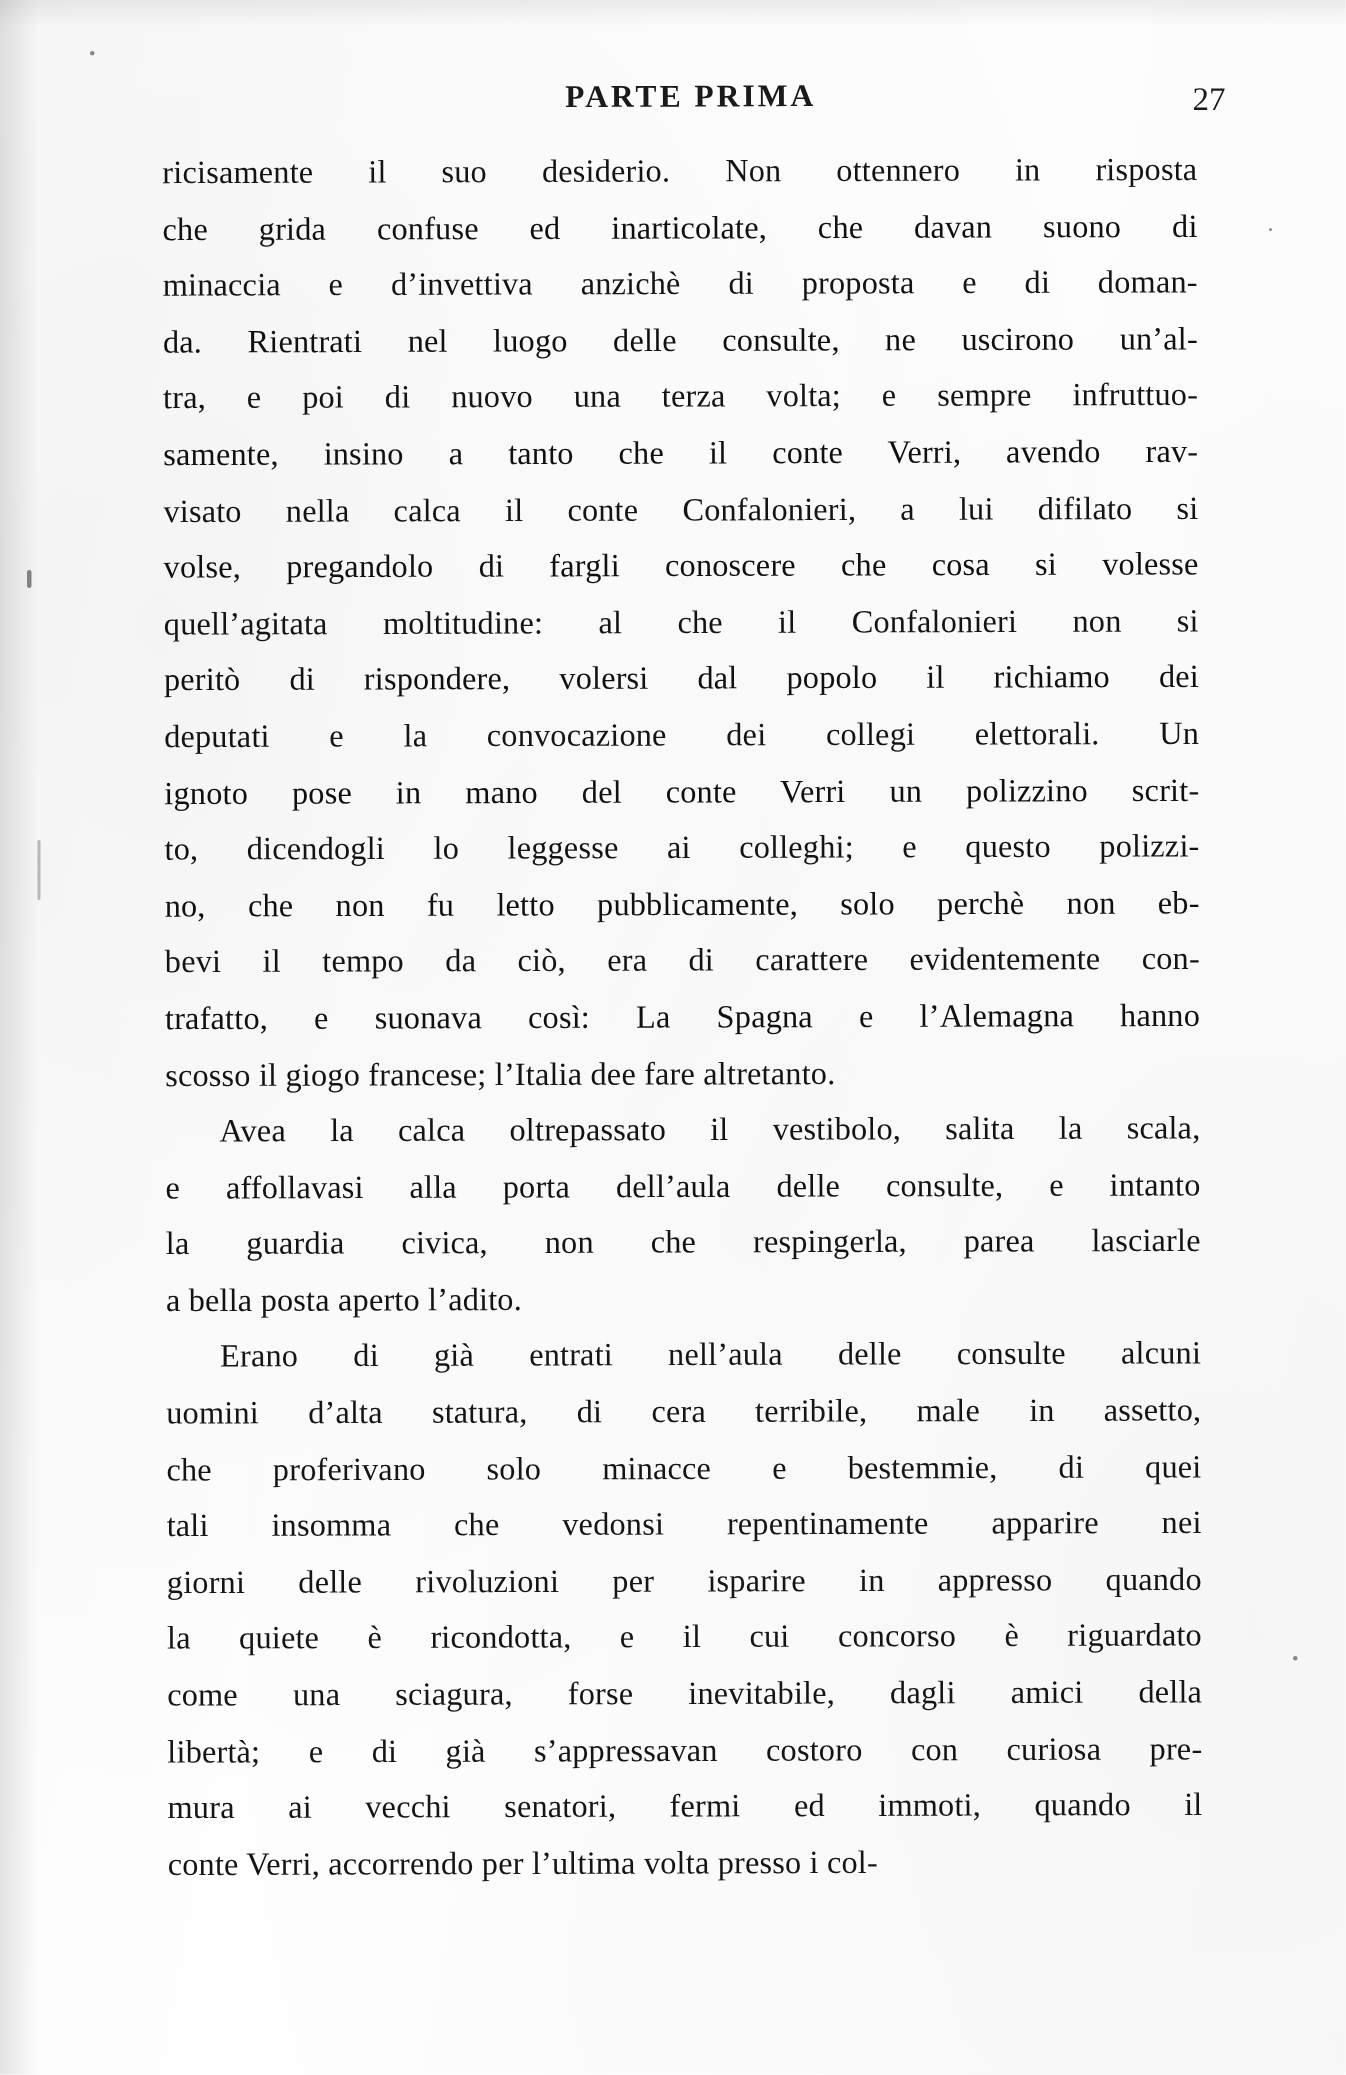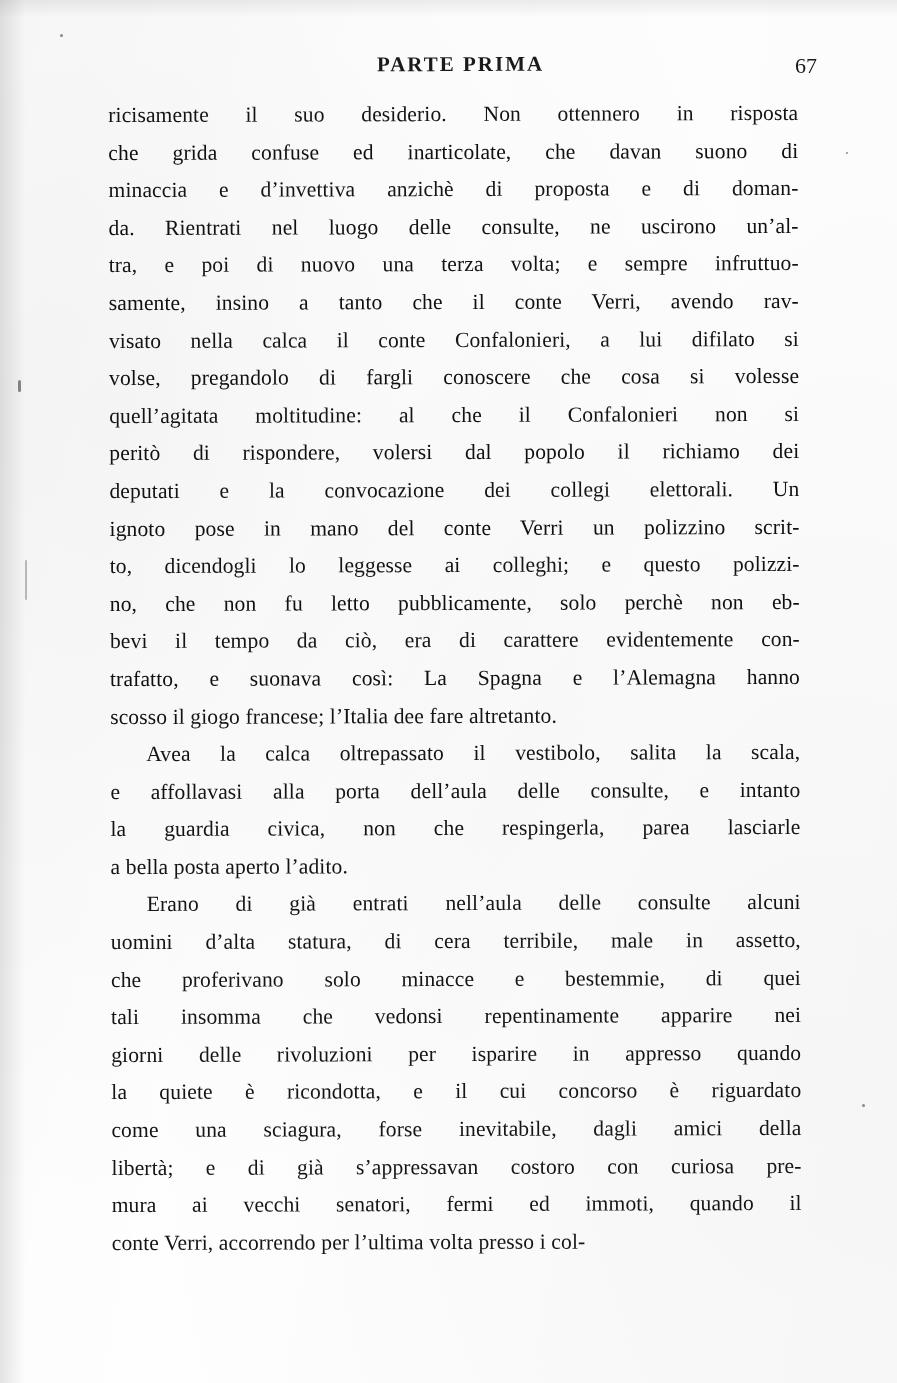--- a/index.html
+++ b/index.html
@@ -115,21 +115,21 @@
 </head>
 <body>
 
 <div class="page">
   <div class="paper-tone"></div>
   <div class="edge-left"></div>
   <div class="edge-top"></div>
 
   <div class="header">
     <div class="running-title">PARTE PRIMA</div>
-    <div class="page-number">67</div>
+    <div class="page-number">27</div>
   </div>
 
   <div class="body-text" id="body-text">
       <p class="para">
         <span class="line just">ricisamente il suo desiderio. Non ottennero in risposta</span>
         <span class="line just">che grida confuse ed inarticolate, che davan suono di</span>
         <span class="line just">minaccia e d’invettiva anzichè di proposta e di doman-</span>
         <span class="line just">da. Rientrati nel luogo delle consulte, ne uscirono un’al-</span>
         <span class="line just">tra, e poi di nuovo una terza volta; e sempre infruttuo-</span>
         <span class="line just">samente, insino a tanto che il conte Verri, avendo rav-</span>

